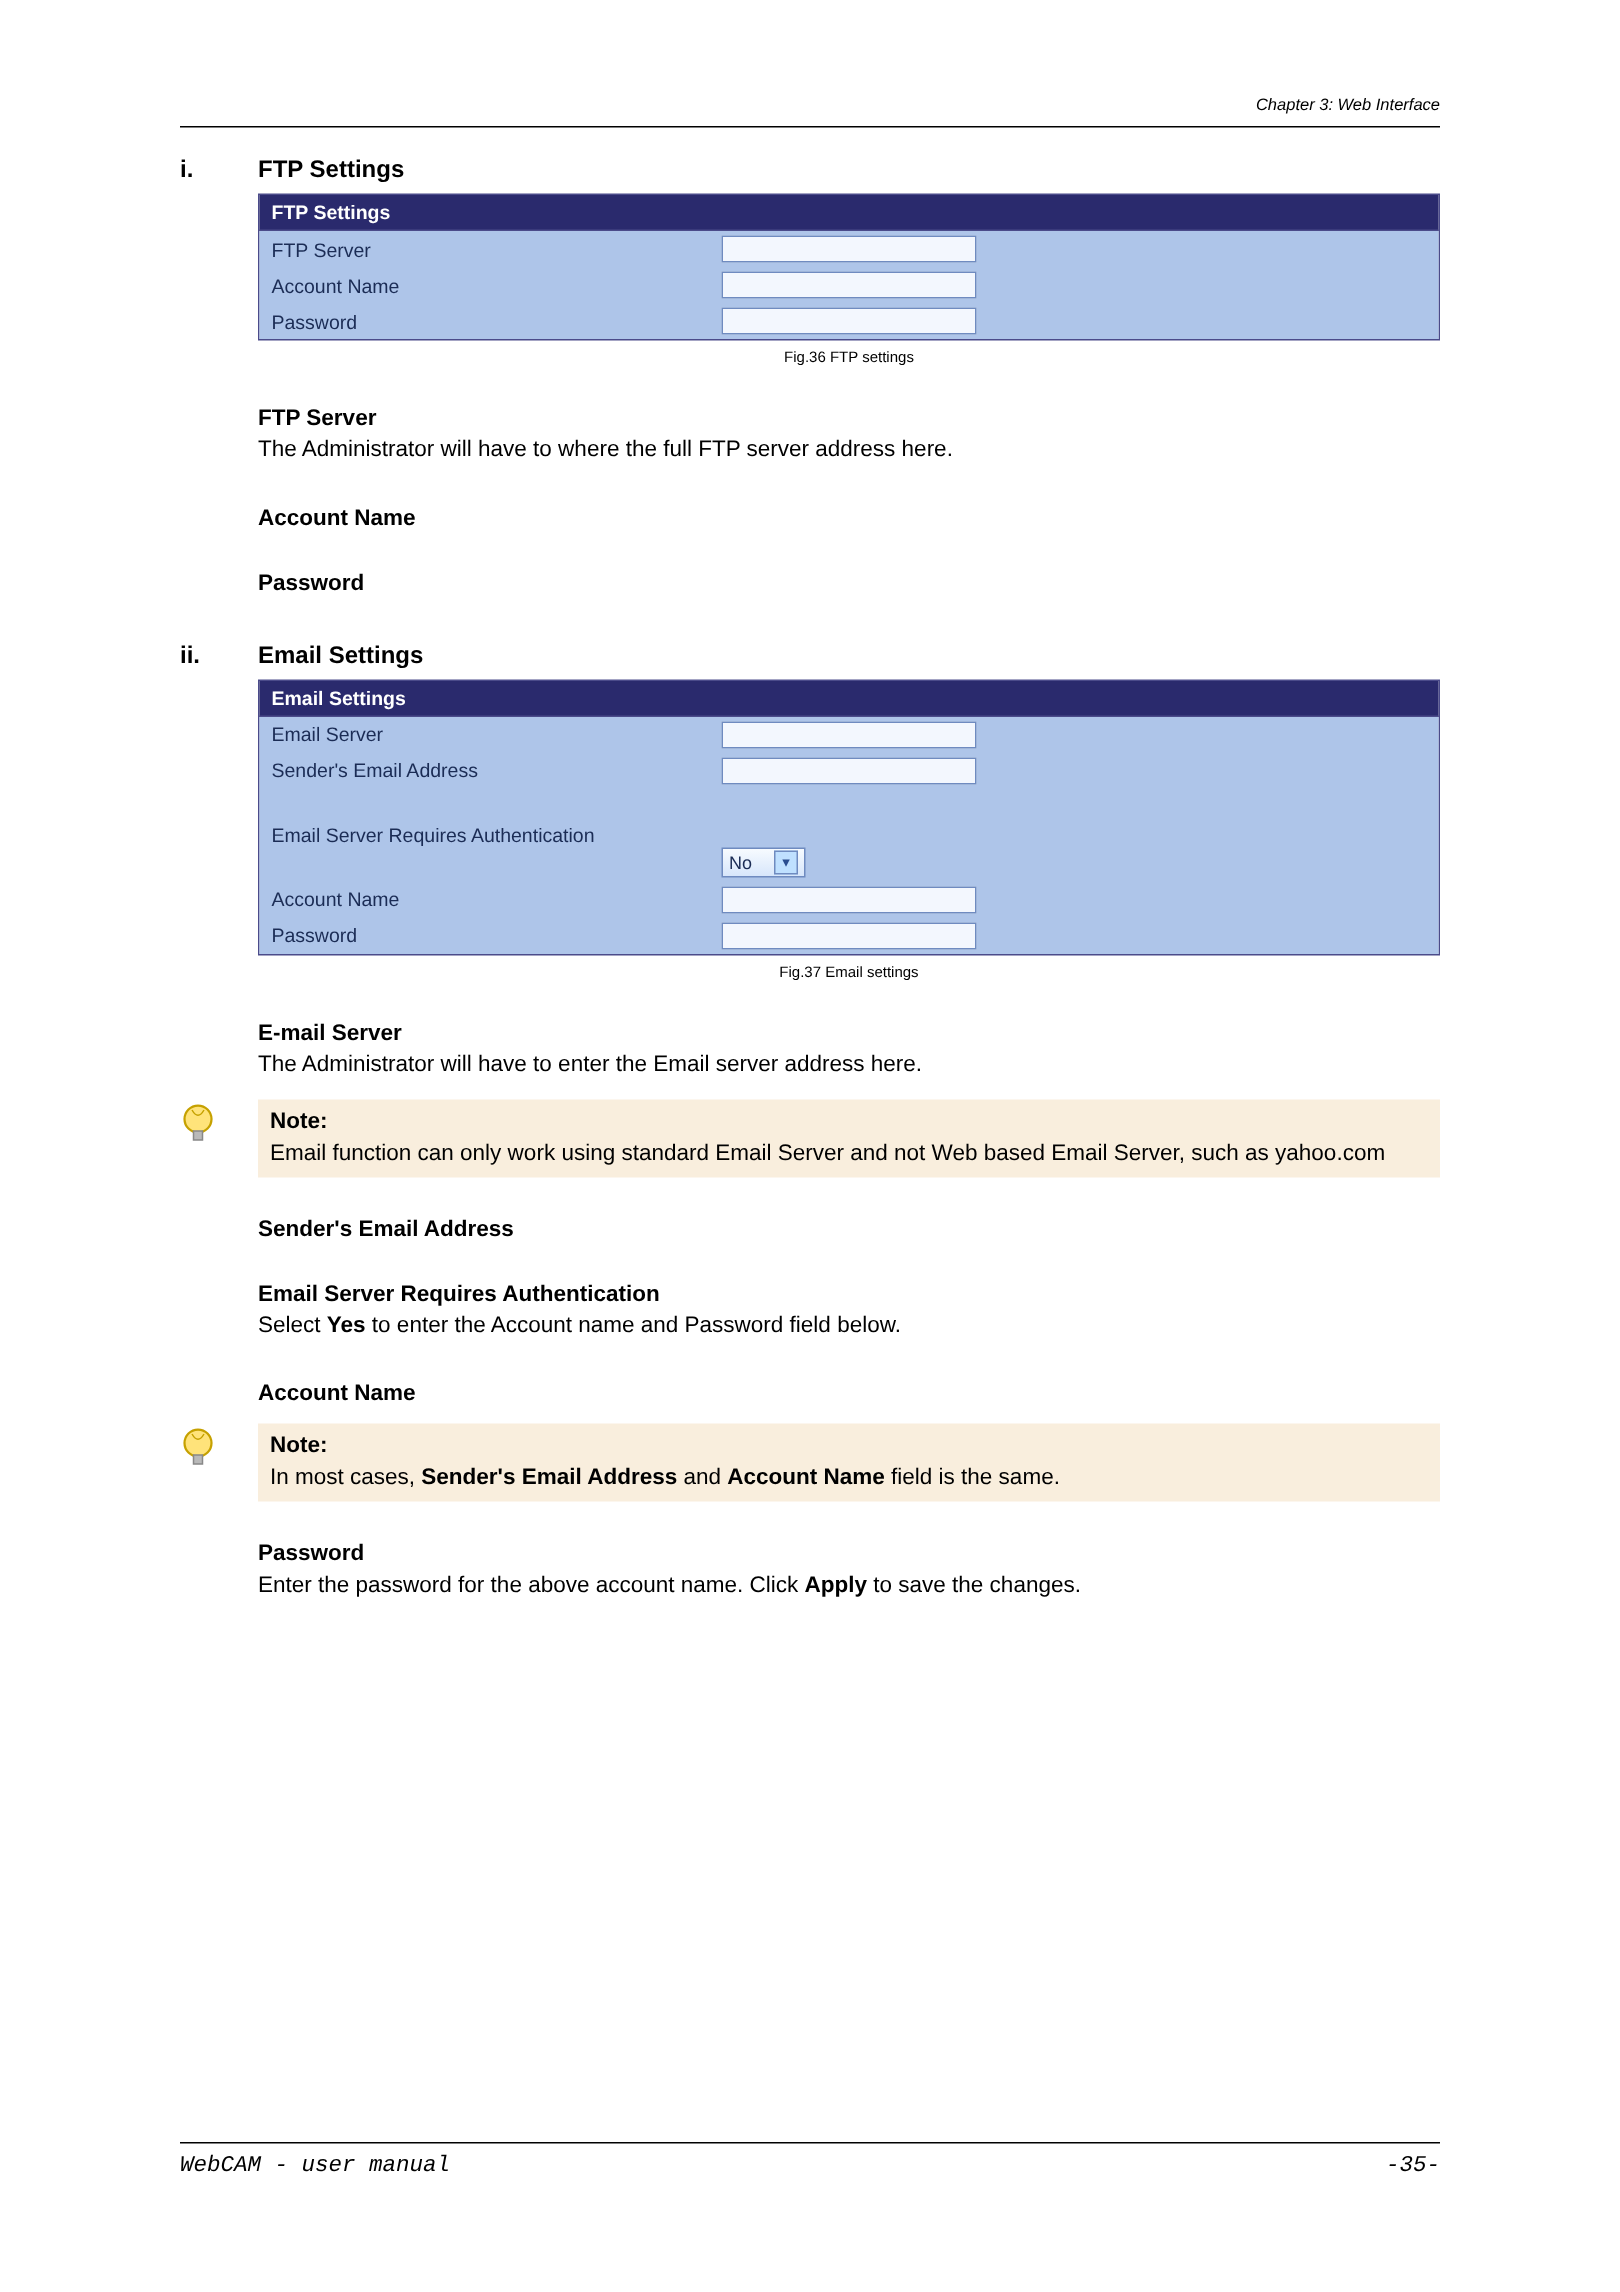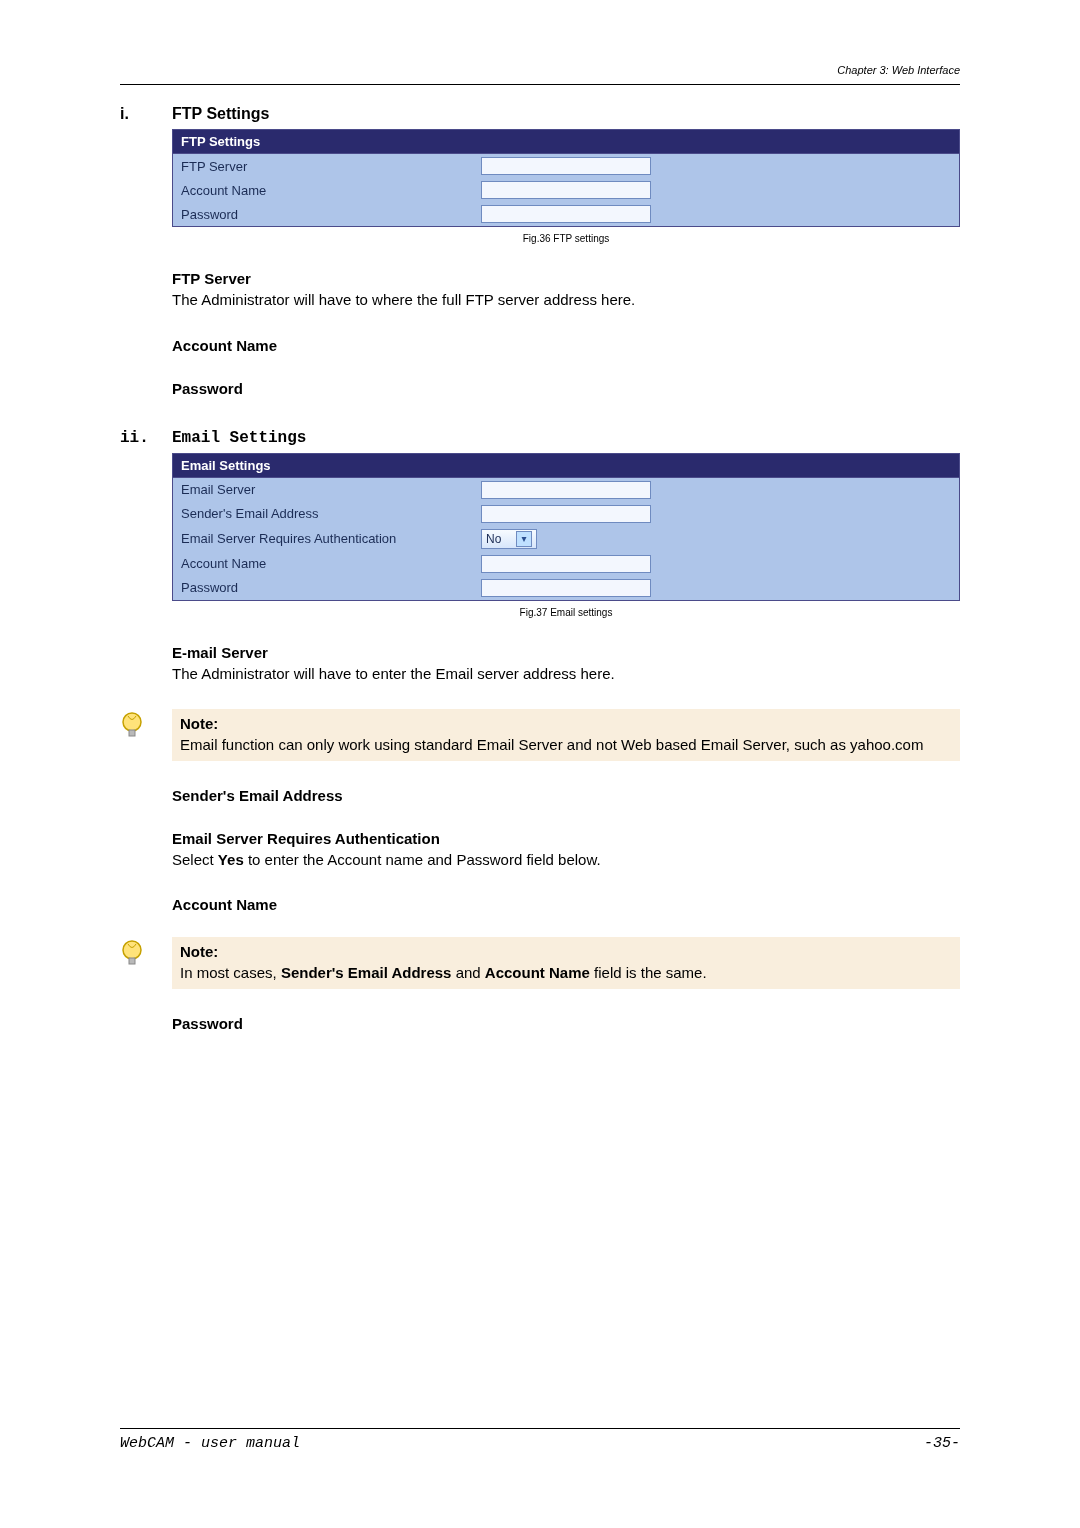--- a/index.html
+++ b/index.html
@@ -80,20 +80,21 @@
     height: 20px;
     border: 1px solid #6f8bc0;
     background: linear-gradient(#f7fbff, #d7e6fb);
     font-size: 12px;
     color: #1b2c55;
     display: inline-flex;
     align-items: center;
     justify-content: space-between;
     padding: 0 4px;
     box-sizing: border-box;
+    margin-top: 36px;
   }
   .chev {
     background: #bfe0ff;
     border: 1px solid #6f8bc0;
     width: 14px;
     height: 14px;
     display: inline-flex;
     align-items: center;
     justify-content: center;
     font-size: 10px;
@@ -110,21 +111,21 @@
     font-size: 15px;
   }
   .para-body {
     font-size: 15px;
     line-height: 1.45;
     margin-top: 2px;
   }
   .para-body.justify { text-align: justify; }
   .note-block {
     display: flex;
-    margin-top: 24px;
+    margin-top: 12px;
     align-items: flex-start;
   }
   .note-icon-wrap {
     width: 52px;
     flex: 0 0 52px;
     display: flex;
     align-items: flex-start;
     justify-content: flex-start;
     padding-top: 2px;
   }
@@ -183,21 +184,21 @@
     <div class="fig-caption">Fig.36  FTP settings</div>
 
     <div class="para-heading">FTP Server</div>
     <div class="para-body">The Administrator will have to where the full FTP server address here.</div>
 
     <div class="para-heading">Account Name</div>
 
     <div class="para-heading">Password</div>
   </div>
 
-  <div class="section-row" style="margin-top:32px;font-family:Liberation Mono, monospace;">
+  <div class="section-row" style="margin-top:32px;">
     <div class="list-num">ii.</div>
     <div class="list-title">Email Settings</div>
   </div>
 
   <div class="indent-block">
     <div class="settings-box">
       <div class="settings-header">Email Settings</div>
       <div class="settings-row row-alt0">
         <div class="settings-label">Email Server</div>
         <div class="settings-input"></div>
@@ -262,19 +263,22 @@
       </svg>
     </div>
     <div class="note-content">
       <span class="note-label">Note:</span><br>
       <span>In most cases, </span><b>Sender's Email Address</b><span> and </span><b>Account Name</b><span> field is the same.</span>
     </div>
   </div>
 
   <div class="indent-block">
     <div class="para-heading">Password</div>
+    <div class="para-body justify">
+      <span>Enter the password for the above account name.  Click </span><b>Apply</b><span> to save the changes.</span>
+    </div>
   </div>
 
   <div class="footer">
     <span>WebCAM - user manual</span>
     <span>-35-</span>
   </div>
 </div>
 
 </body></html>

